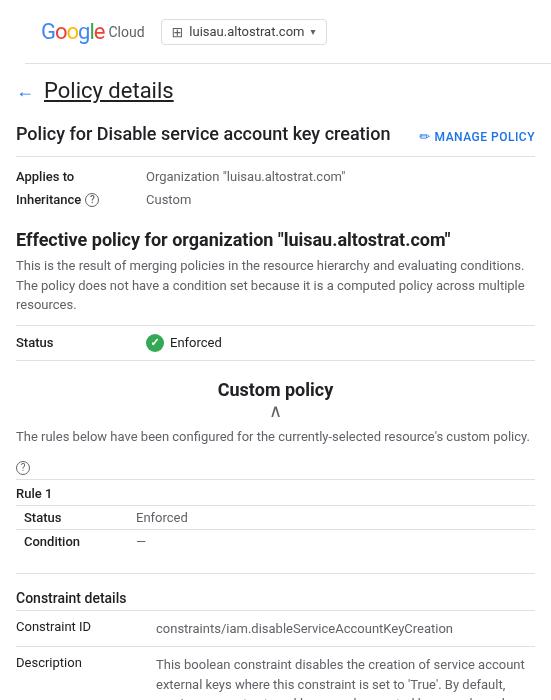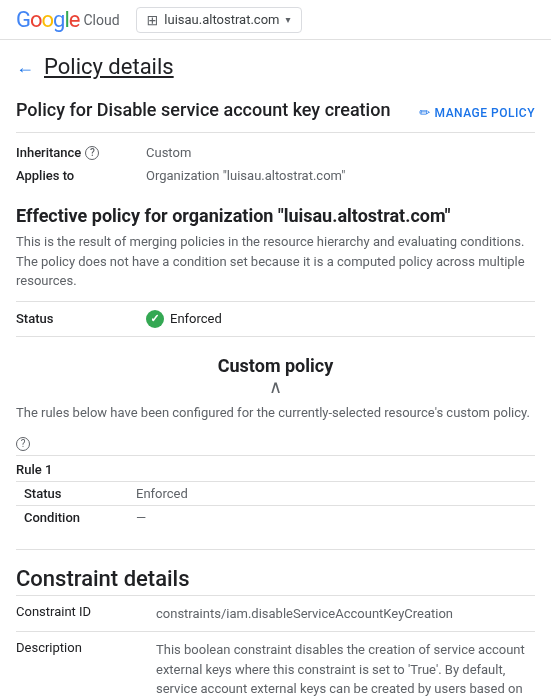--- a/index.html
+++ b/index.html
@@ -12,21 +12,22 @@
       min-height: 700px;
       overflow-x: hidden;
     }
 
     
     .header {
       display: flex;
       align-items: center;
       padding: 8px 16px;
       border-bottom: 1px solid #e0e0e0;
-      height: 40px;
+      height: 64px;
+      margin-left: 25px;
     }
     .google-cloud-logo {
       display: flex;
       align-items: center;
       margin-right: 16px;
     }
     .org-selector {
       display: flex;
       align-items: center;
       border: 1px solid #dadce0;
@@ -253,21 +254,21 @@
     .rule-kv-value {
       font-size: 13px;
       color: #5f6368;
     }
 
     
     .constraint-section {
       margin-top: 20px;
     }
     .constraint-title {
-      font-size: 22px;
+      font-size: 14px;
       font-weight: 500;
       color: #202124;
       margin-bottom: 4px;
       border-top: 1px solid #e0e0e0;
       padding-top: 16px;
     }
     .constraint-kv-row {
       display: flex;
       align-items: flex-start;
       padding: 8px 0;
@@ -320,32 +321,32 @@
     <span class="policy-main-title">Policy for Disable service account key creation</span>
     <span class="manage-policy-btn">
       <span style="font-size:13px;">✏</span>
       <span>MANAGE POLICY</span>
     </span>
   </div>
 
   <table class="kv-table">
     <tbody>
         <tr>
+      <td class="kv-label">Applies to</td>
+      <td class="kv-value">Organization "luisau.altostrat.com"</td>
+    </tr>
+    <tr>
       <td class="kv-label">
         <div class="kv-label-row">
           <span>Inheritance</span>
           <span class="help-icon">?</span>
         </div>
       </td>
       <td class="kv-value">Custom</td>
     </tr>
-    <tr>
-      <td class="kv-label">Applies to</td>
-      <td class="kv-value">Organization "luisau.altostrat.com"</td>
-    </tr>
   </tbody>
     </table>
 
   <div class="section-title">Effective policy for organization "luisau.altostrat.com"</div>
   <div class="section-description">This is the result of merging policies in the resource hierarchy and evaluating conditions. The policy does not have a condition set because it is a computed policy across multiple resources.</div>
 
   <div class="status-row">
     <span class="status-label">Status</span>
     <span class="status-value">
       <span class="check-circle"></span>

